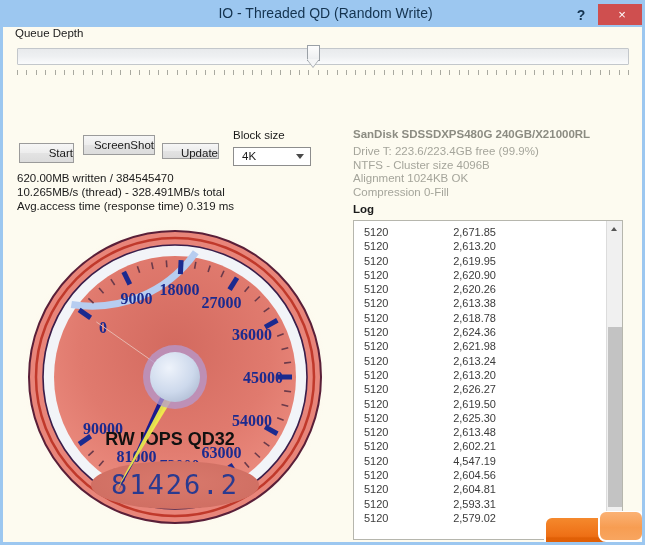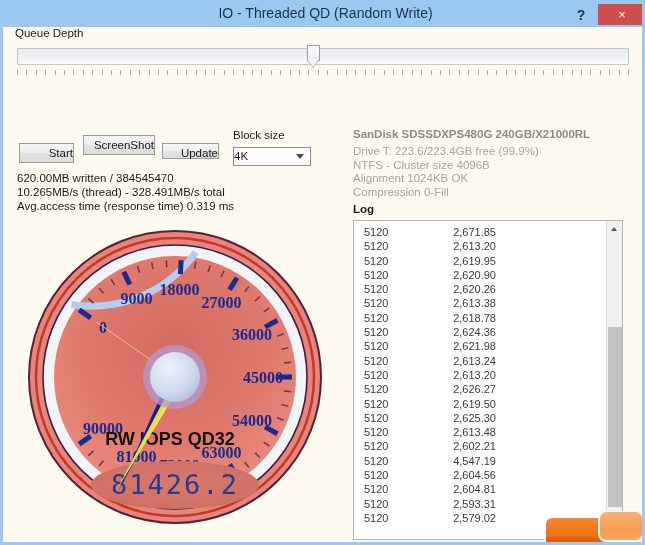--- a/index.html
+++ b/index.html
@@ -134,21 +134,21 @@
     position: absolute;
     left: 230px; top: 120px;
     width: 78px; height: 19px;
     box-sizing: border-box;
     background: #ffffff;
     border: 1px solid #8d8d8d;
     font-size: 11.5px;
     color: #1a1a1a;
     cursor: pointer;
   }
-  .bs-select .val { position: absolute; left: 0; top: 2px; }
+  .bs-select .val { position: absolute; left: 8px; top: 2px; }
   .bs-select .arw {
     position: absolute; right: 6px; top: 6px;
     width: 0; height: 0;
     border-left: 4px solid transparent;
     border-right: 4px solid transparent;
     border-top: 5px solid #4a4a4a;
   }
   
   .stats {
     position: absolute;

